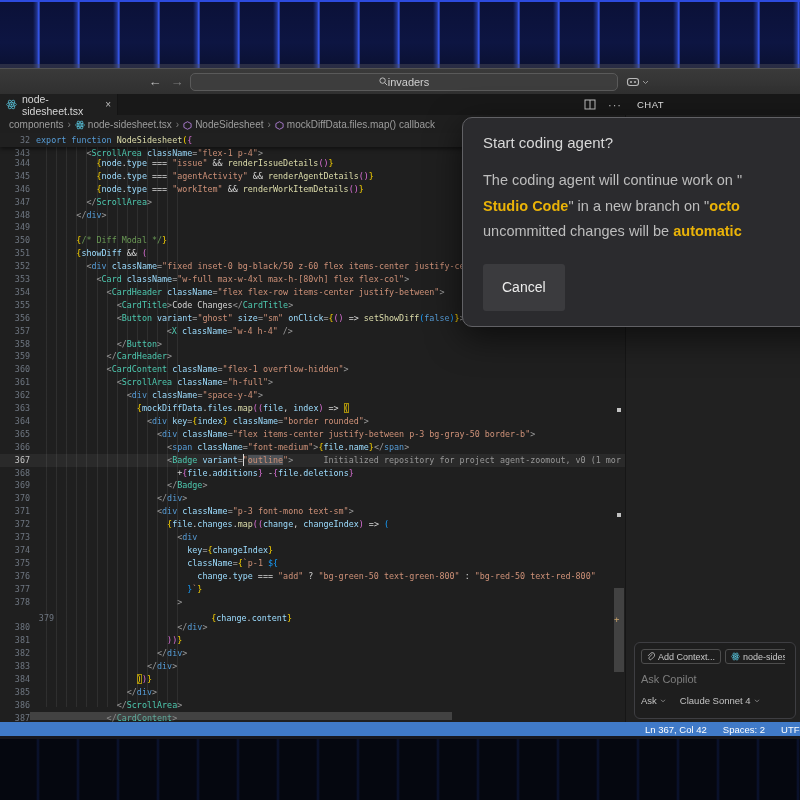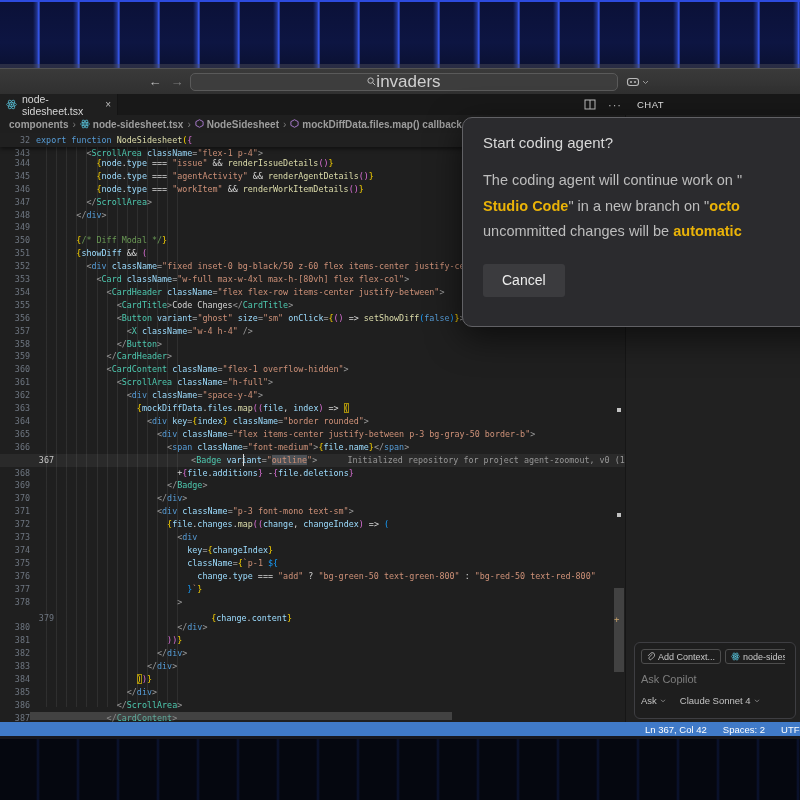--- a/index.html
+++ b/index.html
@@ -26,48 +26,48 @@
   .window{position:absolute;left:0;top:68px;width:800px;height:668px;background:#1f1f1f;}
   .titlebar{position:absolute;left:0;top:0;width:800px;height:26px;
     background:linear-gradient(180deg,#3a3a3a,#303030);border-top:1px solid #525252;
     box-sizing:border-box;}
   .nav-arrow{position:absolute;top:3px;font-size:13px;color:#c0c0c0;width:18px;text-align:center;line-height:20px;}
   .nav-back{left:146px;}
   .nav-fwd{left:168px;color:#7d7d7d;}
   .searchbox{position:absolute;left:190px;top:3.5px;width:428px;height:18px;
     background:#3d3d3d;border:1px solid #5a5a5a;border-radius:5px;box-sizing:border-box;
     display:flex;align-items:center;justify-content:center;gap:0;
-    color:#cfcfcf;font-size:17px;}
+    color:#cfcfcf;font-size:11px;}
   .copilot-btn{position:absolute;left:626px;top:4px;height:18px;display:flex;align-items:center;gap:2px;color:#b9b9b9;}
 
   .tabbar{position:absolute;left:0;top:26px;width:800px;height:21px;background:#181818;}
   .tab{position:absolute;left:0;top:0;width:118px;height:21px;background:#1f1f1f;
     display:flex;align-items:center;gap:5px;padding:0 6px;box-sizing:border-box;
     color:#d6d6d6;font-size:10.5px;border-right:1px solid #141414;}
   .tab-close{margin-left:auto;color:#bdbdbd;font-size:10px;}
   .editor-actions{position:absolute;right:178px;top:0;height:21px;display:flex;align-items:center;gap:12px;color:#c0c0c0;}
   .chat-tab{position:absolute;left:635px;top:0;height:21px;display:flex;align-items:center;
     color:#e3e3e3;font-size:9.5px;letter-spacing:.5px;border-bottom:1px solid #d7d7d7;padding:0 2px;}
 
   .breadcrumb{position:absolute;left:0;top:47px;width:625px;height:18px;background:#1f1f1f;
     display:flex;align-items:center;gap:4px;padding-left:9px;box-sizing:border-box;
     color:#9d9d9d;font-size:10px;white-space:nowrap;overflow:hidden;}
   .bc-sep{color:#7a7a7a;font-size:10px;}
-  .bc-item{display:flex;align-items:flex-start;gap:3px;font-weight:bold;}
+  .bc-item{display:flex;align-items:flex-end;gap:3px;}
 
   
   .editor{position:absolute;left:0;top:65px;width:625px;height:589px;background:#1f1f1f;overflow:hidden;
     font-family:"DejaVu Sans Mono",monospace;font-size:8.4px;}
   .guides{position:absolute;left:46px;top:14px;width:132px;height:560px;
     background:repeating-linear-gradient(90deg, rgba(255,255,255,.07) 0 1px, transparent 1px 10.1px);}
   .cl{position:absolute;left:0;width:625px;height:13px;line-height:13px;white-space:pre;display:flex;}
   .g-num{flex:0 0 30px;width:30px;text-align:right;color:#6e7681;}
   .g-code{padding-left:6px;}
   .cl.cur{background:rgba(255,255,255,.05);}
-  .cl.cur .g-num{color:#c6c6c6;padding-left:24px;}
+  .cl.cur .g-num{color:#c6c6c6;}
   .sticky{position:absolute;left:0;top:0;width:625px;height:14px;line-height:14px;background:#202020;
     box-shadow:0 2px 4px rgba(0,0,0,.5);z-index:3;display:flex;white-space:pre;}
   .cursor{position:absolute;left:243px;top:321px;width:1.2px;height:12px;background:#dcdcdc;z-index:4;}
 
   .tk-k{color:#569cd6}.tk-c{color:#4ec9b0}.tk-a{color:#9cdcfe}.tk-s{color:#ce9178}
   .tk-p{color:#9a9a9a}.tk-w{color:#d4d4d4}.tk-f{color:#dcdcaa}.tk-b1{color:#ffd700}
   .tk-b2{color:#da70d6}.tk-b3{color:#179fff}.tk-cm{color:#6a9955}.tk-g{color:#979797}
   .tk-sel{color:#ce9178;background:#4d5156}
   .tk-m{outline:1px solid rgba(255,215,0,.6);outline-offset:-1px}
 
@@ -98,21 +98,21 @@
   .dialog{position:absolute;left:462px;top:117px;width:420px;height:210px;background:#2b2b2e;
     border:1px solid #616165;border-radius:10px;box-sizing:border-box;z-index:50;
     box-shadow:0 10px 34px rgba(0,0,0,.6);padding:16px 20px;overflow:hidden;color:#bdbdbd;}
   .dlg-title{font-size:15px;color:#d8d8d8;margin-bottom:17px;}
   .dlg-line{font-size:14.5px;line-height:25.5px;white-space:nowrap;}
   .dlg-line b{color:#eab308;font-weight:bold;}
   .dlg-buttons{margin-top:19px;display:flex;align-items:center;gap:15px;}
   .btn-continue{display:flex;align-items:stretch;background:#2d6ba3;border-radius:3px;height:33px;color:#fff;}
   .btn-continue .lbl{display:flex;align-items:center;padding:0 17px;font-size:14px;}
   .btn-continue .chev{display:flex;align-items:center;padding:0 9px;border-left:1px solid rgba(255,255,255,.3);}
-  .btn-cancel{display:flex;align-items:center;background:#3b3b3e;border-radius:3px;height:33px;padding:0 19px;color:#ececec;font-size:14px;}
+  .btn-cancel{display:flex;align-items:center;background:#3b3b3e;border-radius:3px;height:33px;padding:7px 19px;color:#ececec;font-size:14px;}
 
   .icon-inline{display:inline-flex;align-items:center;}
 </style>
 </head>
 <body>
 
 <div class="screen">
 
   <div class="desk-top"></div>
   <div class="desk-bottom"></div>
@@ -222,21 +222,21 @@
           <div class="cl" style="top: 62.6px;"><span class="g-num">347</span><span class="g-code"><span class="tk-p">          &lt;/</span><span class="tk-c">ScrollArea</span><span class="tk-p">&gt;</span></span></div>
           <div class="cl" style="top: 75.5px;"><span class="g-num">348</span><span class="g-code"><span class="tk-p">        &lt;/</span><span class="tk-k">div</span><span class="tk-p">&gt;</span></span></div>
           <div class="cl" style="top: 88.4px; gap: 20px;"><span class="g-num">349</span><span class="g-code"></span></div>
           <div class="cl" style="top: 101.3px;"><span class="g-num">350</span><span class="g-code"><span class="tk-b1">        {</span><span class="tk-cm">/* Diff Modal */</span><span class="tk-b1">}</span></span></div>
           <div class="cl" style="top: 114.2px;"><span class="g-num">351</span><span class="g-code"><span class="tk-b1">        {</span><span class="tk-a">showDiff</span><span class="tk-w"> &amp;&amp; </span><span class="tk-b2">(</span></span></div>
           <div class="cl" style="top: 127.1px;"><span class="g-num">352</span><span class="g-code"><span class="tk-p">          &lt;</span><span class="tk-k">div</span><span class="tk-w"> </span><span class="tk-a">className</span><span class="tk-p">=</span><span class="tk-s">"fixed inset-0 bg-black/50 z-60 flex items-center justify-center p-4"</span><span class="tk-p">&gt;</span></span></div>
           <div class="cl" style="top: 140px;"><span class="g-num">353</span><span class="g-code"><span class="tk-p">            &lt;</span><span class="tk-c">Card</span><span class="tk-w"> </span><span class="tk-a">className</span><span class="tk-p">=</span><span class="tk-s">"w-full max-w-4xl max-h-[80vh] flex flex-col"</span><span class="tk-p">&gt;</span></span></div>
           <div class="cl" style="top: 152.9px;"><span class="g-num">354</span><span class="g-code"><span class="tk-p">              &lt;</span><span class="tk-c">CardHeader</span><span class="tk-w"> </span><span class="tk-a">className</span><span class="tk-p">=</span><span class="tk-s">"flex flex-row items-center justify-between"</span><span class="tk-p">&gt;</span></span></div>
           <div class="cl" style="top: 165.8px;"><span class="g-num">355</span><span class="g-code"><span class="tk-p">                &lt;</span><span class="tk-c">CardTitle</span><span class="tk-p">&gt;</span><span class="tk-w">Code Changes</span><span class="tk-p">&lt;/</span><span class="tk-c">CardTitle</span><span class="tk-p">&gt;</span></span></div>
           <div class="cl" style="top: 178.7px;"><span class="g-num">356</span><span class="g-code"><span class="tk-p">                &lt;</span><span class="tk-c">Button</span><span class="tk-w"> </span><span class="tk-a">variant</span><span class="tk-p">=</span><span class="tk-s">"ghost"</span><span class="tk-w"> </span><span class="tk-a">size</span><span class="tk-p">=</span><span class="tk-s">"sm"</span><span class="tk-w"> </span><span class="tk-a">onClick</span><span class="tk-p">=</span><span class="tk-b1">{</span><span class="tk-b2">()</span><span class="tk-w"> =&gt; </span><span class="tk-f">setShowDiff</span><span class="tk-b3">(</span><span class="tk-k">false</span><span class="tk-b3">)</span><span class="tk-b1">}</span><span class="tk-p">&gt;</span></span></div>
-          <div class="cl" style="top: 191.6px;"><span class="g-num">357</span><span class="g-code"><span class="tk-p">                  &lt;</span><span class="tk-c">X</span><span class="tk-w"> </span><span class="tk-a">className</span><span class="tk-p">=</span><span class="tk-s">"w-4 h-4"</span><span class="tk-p"> /&gt;</span></span></div>
+          <div class="cl" style="top: 191.6px; gap: 40px;"><span class="g-num">357</span><span class="g-code"><span class="tk-p">                  &lt;</span><span class="tk-c">X</span><span class="tk-w"> </span><span class="tk-a">className</span><span class="tk-p">=</span><span class="tk-s">"w-4 h-4"</span><span class="tk-p"> /&gt;</span></span></div>
           <div class="cl" style="top: 204.5px;"><span class="g-num">358</span><span class="g-code"><span class="tk-p">                &lt;/</span><span class="tk-c">Button</span><span class="tk-p">&gt;</span></span></div>
           <div class="cl" style="top: 217.4px;"><span class="g-num">359</span><span class="g-code"><span class="tk-p">              &lt;/</span><span class="tk-c">CardHeader</span><span class="tk-p">&gt;</span></span></div>
           <div class="cl" style="top: 230.3px;"><span class="g-num">360</span><span class="g-code"><span class="tk-p">              &lt;</span><span class="tk-c">CardContent</span><span class="tk-w"> </span><span class="tk-a">className</span><span class="tk-p">=</span><span class="tk-s">"flex-1 overflow-hidden"</span><span class="tk-p">&gt;</span></span></div>
           <div class="cl" style="top: 243.2px;"><span class="g-num">361</span><span class="g-code"><span class="tk-p">                &lt;</span><span class="tk-c">ScrollArea</span><span class="tk-w"> </span><span class="tk-a">className</span><span class="tk-p">=</span><span class="tk-s">"h-full"</span><span class="tk-p">&gt;</span></span></div>
           <div class="cl" style="top: 256.1px;"><span class="g-num">362</span><span class="g-code"><span class="tk-p">                  &lt;</span><span class="tk-k">div</span><span class="tk-w"> </span><span class="tk-a">className</span><span class="tk-p">=</span><span class="tk-s">"space-y-4"</span><span class="tk-p">&gt;</span></span></div>
           <div class="cl" style="top: 269px;"><span class="g-num">363</span><span class="g-code"><span class="tk-b1">                    {</span><span class="tk-a">mockDiffData</span><span class="tk-w">.</span><span class="tk-a">files</span><span class="tk-w">.</span><span class="tk-f">map</span><span class="tk-b2">((</span><span class="tk-a">file</span><span class="tk-w">, </span><span class="tk-a">index</span><span class="tk-b2">)</span><span class="tk-w"> =&gt; </span><span class="tk-b1 tk-m">(</span></span></div>
           <div class="cl" style="top: 281.9px;"><span class="g-num">364</span><span class="g-code"><span class="tk-p">                      &lt;</span><span class="tk-k">div</span><span class="tk-w"> </span><span class="tk-a">key</span><span class="tk-p">=</span><span class="tk-b1">{</span><span class="tk-a">index</span><span class="tk-b1">}</span><span class="tk-w"> </span><span class="tk-a">className</span><span class="tk-p">=</span><span class="tk-s">"border rounded"</span><span class="tk-p">&gt;</span></span></div>
           <div class="cl" style="top: 294.8px;"><span class="g-num">365</span><span class="g-code"><span class="tk-p">                        &lt;</span><span class="tk-k">div</span><span class="tk-w"> </span><span class="tk-a">className</span><span class="tk-p">=</span><span class="tk-s">"flex items-center justify-between p-3 bg-gray-50 border-b"</span><span class="tk-p">&gt;</span></span></div>
           <div class="cl" style="top: 307.7px;"><span class="g-num">366</span><span class="g-code"><span class="tk-p">                          &lt;</span><span class="tk-k">span</span><span class="tk-w"> </span><span class="tk-a">className</span><span class="tk-p">=</span><span class="tk-s">"font-medium"</span><span class="tk-p">&gt;</span><span class="tk-b1">{</span><span class="tk-a">file</span><span class="tk-w">.</span><span class="tk-a">name</span><span class="tk-b1">}</span><span class="tk-p">&lt;/</span><span class="tk-k">span</span><span class="tk-p">&gt;</span></span></div>
           <div class="cl cur" style="top: 320.6px;"><span class="g-num">367</span><span class="g-code"><span class="tk-p">                          &lt;</span><span class="tk-c">Badge</span><span class="tk-w"> </span><span class="tk-a">variant</span><span class="tk-p">=</span><span class="tk-s">"</span><span class="tk-sel">outline</span><span class="tk-s">"</span><span class="tk-p">&gt;</span><span class="tk-g">      Initialized repository for project agent-zoomout, v0 (1 mor</span></span></div>

